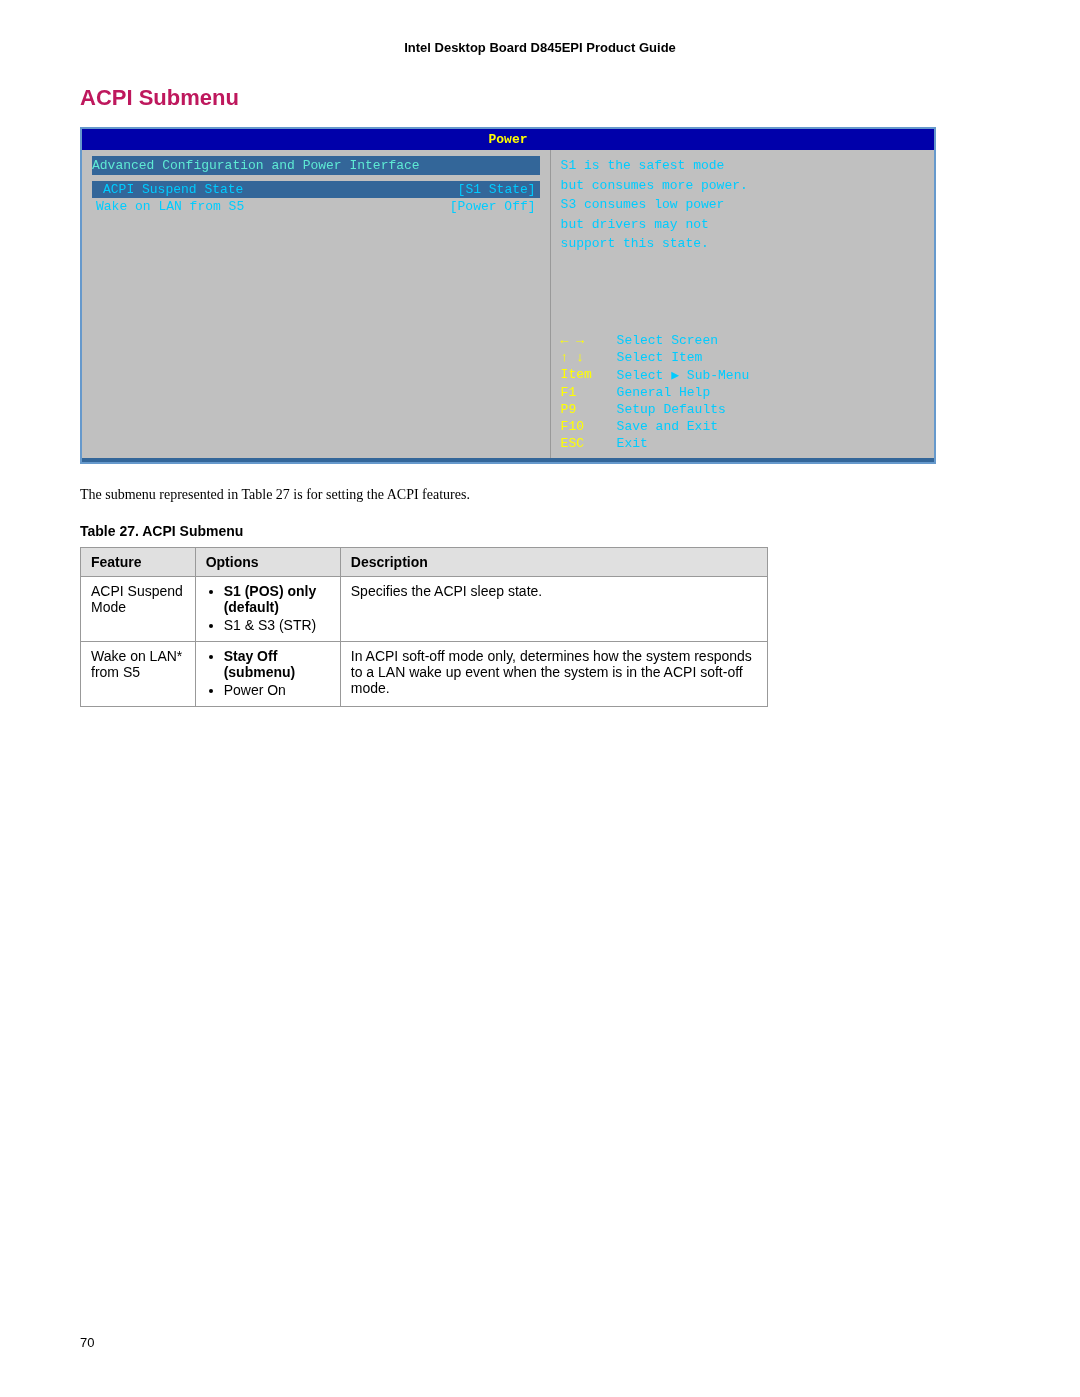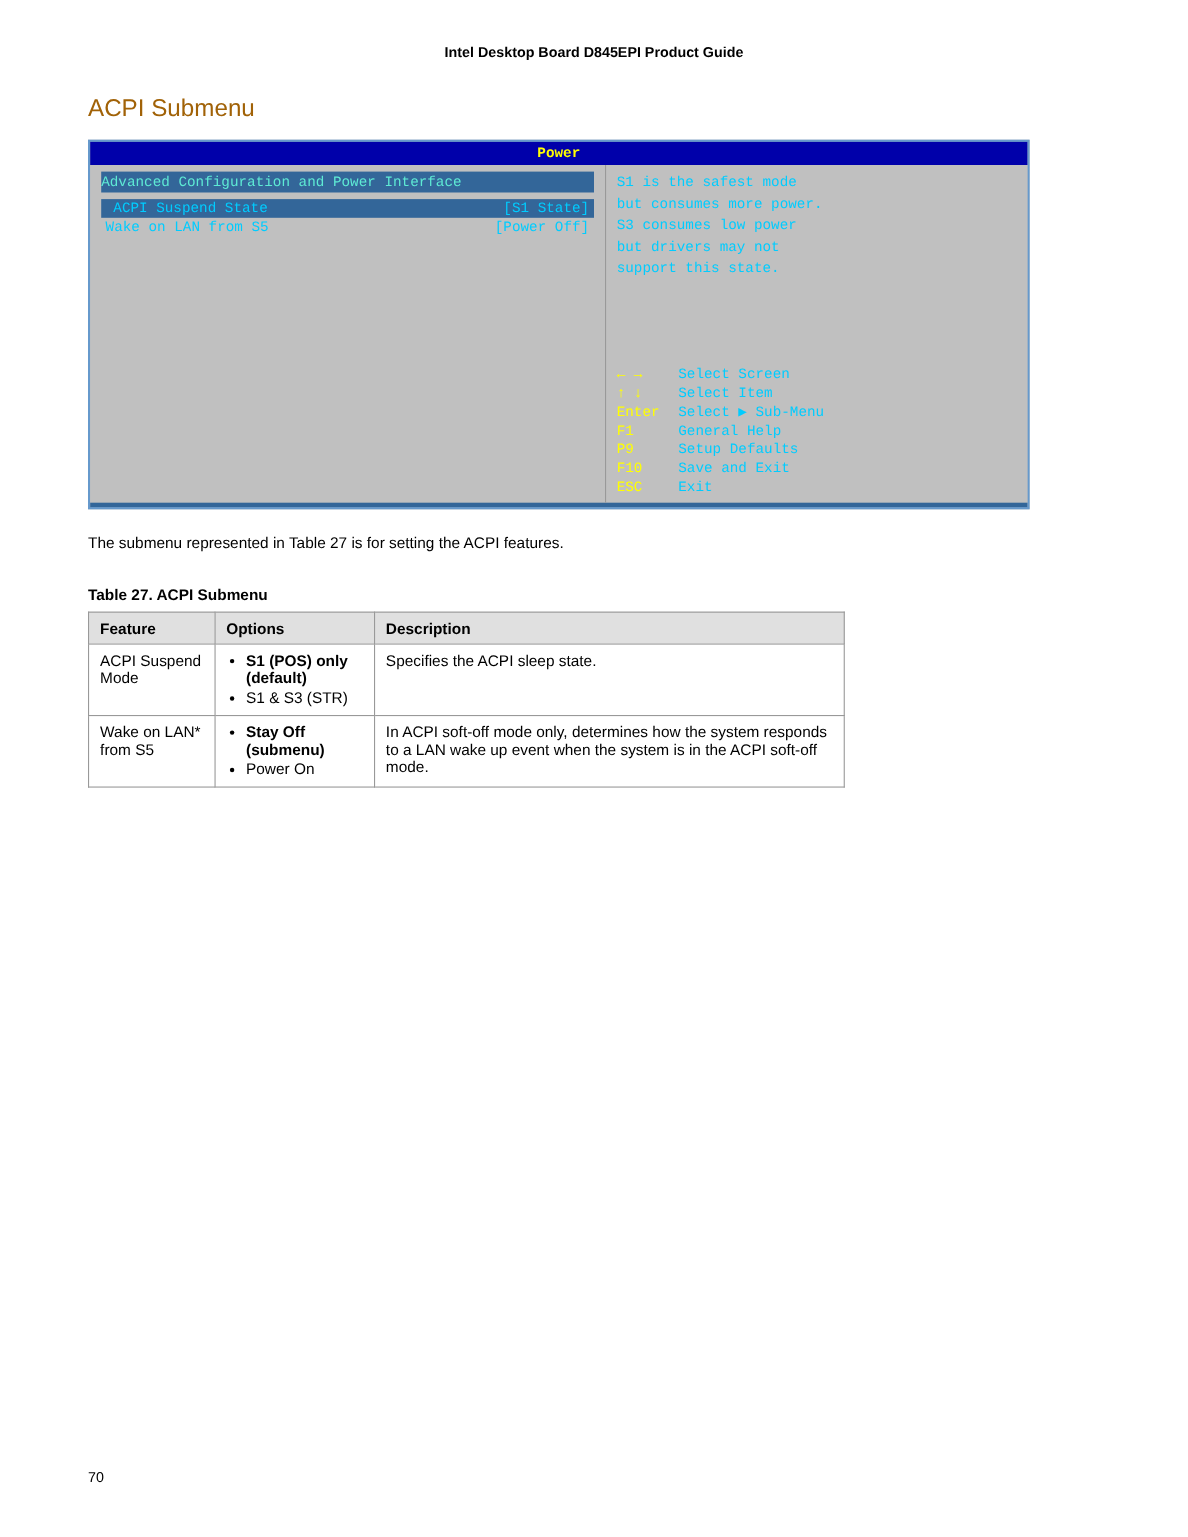--- a/index.html
+++ b/index.html
@@ -12,23 +12,23 @@
       min-height: 1397px;
       padding: 40px 80px;
     }
     .doc-header {
       font-weight: bold;
       font-size: 13px;
       margin-bottom: 30px;
       text-align: center;
     }
     .section-title {
-      color: #a16207;
+      color: #be185d;
       font-size: 22px;
-      font-weight: normal;
+      font-weight: bold;
       margin-bottom: 16px;
     }
     
     .bios-screen {
       border: 2px solid #6699cc;
       background: #c0c0c0;
       width: 856px;
       margin-bottom: 20px;
       font-family: 'Courier New', monospace;
       font-size: 13px;
@@ -99,22 +99,23 @@
     .bios-key-row .key {
       min-width: 50px;
       color: #ffff00;
     }
     .bios-key-row .key-desc {
       color: #00ccff;
     }
     
     .desc-para {
       font-size: 14px;
-      margin-bottom: 28px;
+      margin-bottom: 18px;
       line-height: 1.5;
+      font-family: Liberation Serif, serif;
     }
     
     .table-caption {
       font-weight: bold;
       font-size: 14px;
       margin-bottom: 8px;
     }
     table {
       width: 688px;
       border-collapse: collapse;
@@ -190,21 +191,21 @@
       <div class="bios-keys">
         <div class="bios-key-row">
           <span class="key">← →</span>
           <span class="key-desc">Select Screen</span>
         </div>
         <div class="bios-key-row">
           <span class="key">↑ ↓</span>
           <span class="key-desc">Select Item</span>
         </div>
         <div class="bios-key-row">
-          <span class="key">Enter</span>
+          <span class="key">Item</span>
           <span class="key-desc">Select ▶ Sub-Menu</span>
         </div>
         <div class="bios-key-row">
           <span class="key">F1</span>
           <span class="key-desc">General Help</span>
         </div>
         <div class="bios-key-row">
           <span class="key">P9</span>
           <span class="key-desc">Setup Defaults</span>
         </div>

